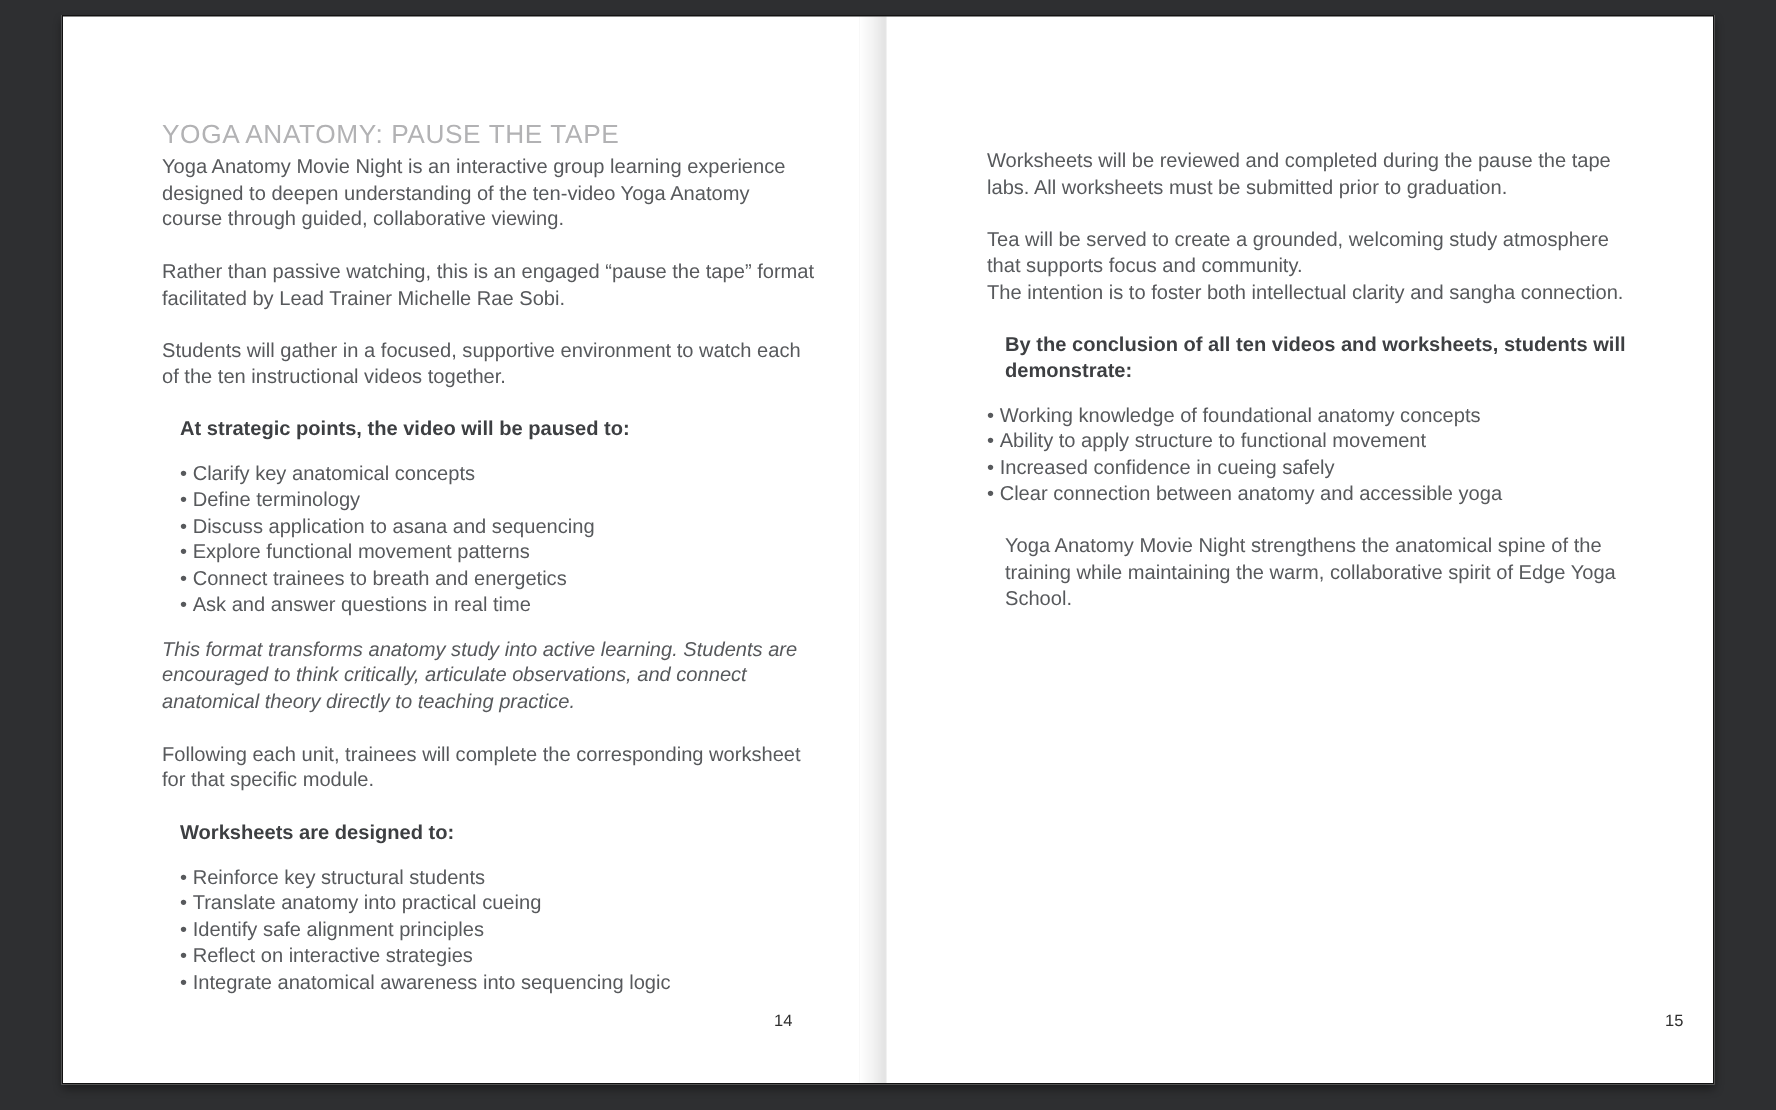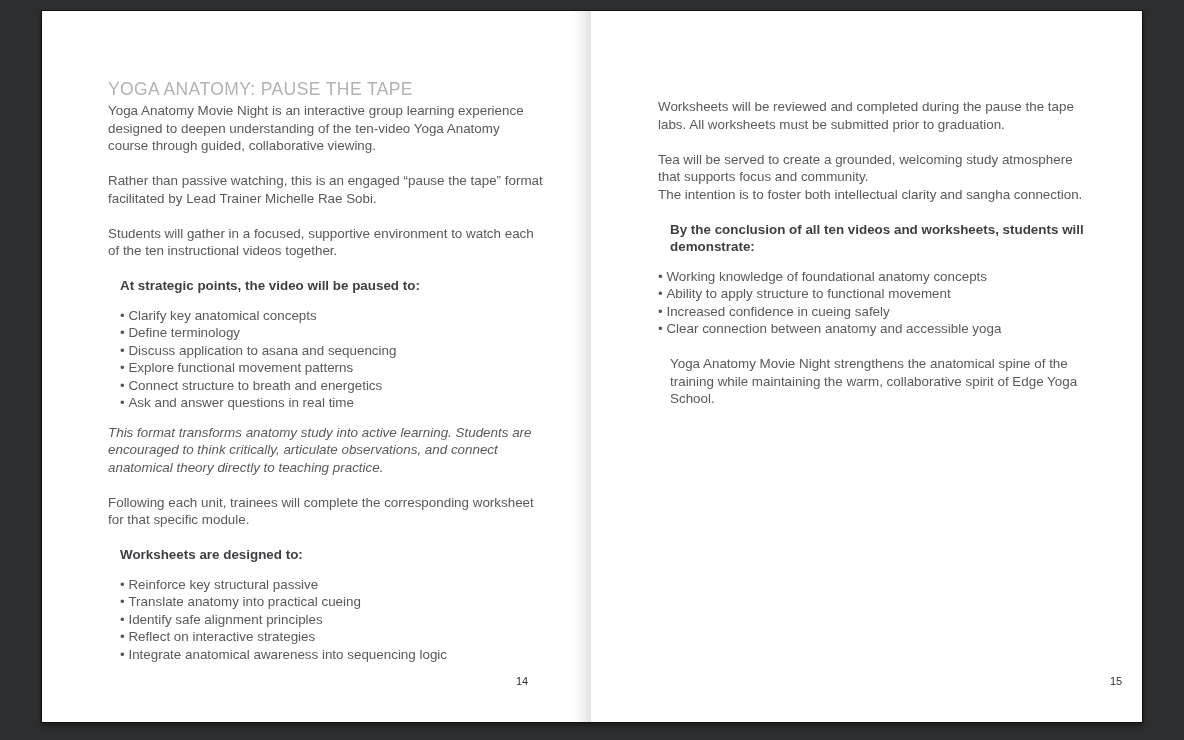--- a/index.html
+++ b/index.html
@@ -113,41 +113,41 @@
 
       <div class="para-tight heading-block">
         <div class="line">At strategic points, the video will be paused to:</div>
       </div>
 
       <div class="para-tight">
           <div class="line bullet-line">Clarify key anatomical concepts</div>
           <div class="line bullet-line">Define terminology</div>
           <div class="line bullet-line">Discuss application to asana and sequencing</div>
           <div class="line bullet-line">Explore functional movement patterns</div>
-          <div class="line bullet-line">Connect structure to breath and energetics</div>
+          <div class="line bullet-line">Connect trainees to breath and energetics</div>
           <div class="line bullet-line">Ask and answer questions in real time</div>
         </div>
 
       <div class="para italic-block">
           <div class="line">This format transforms anatomy study into active learning. Students are</div>
           <div class="line">encouraged to think critically, articulate observations, and connect</div>
           <div class="line">anatomical theory directly to teaching practice.</div>
         </div>
 
       <div class="para">
           <div class="line">Following each unit, trainees will complete the corresponding worksheet</div>
           <div class="line">for that specific module.</div>
         </div>
 
       <div class="para-tight heading-block">
         <div class="line">Worksheets are designed to:</div>
       </div>
 
       <div class="para-tight">
-          <div class="line bullet-line">Reinforce key structural passive</div>
+          <div class="line bullet-line">Reinforce key structural students</div>
           <div class="line bullet-line">Translate anatomy into practical cueing</div>
           <div class="line bullet-line">Identify safe alignment principles</div>
           <div class="line bullet-line">Reflect on interactive strategies</div>
           <div class="line bullet-line">Integrate anatomical awareness into sequencing logic</div>
         </div>
 
     </div>
   </div>
 
   <div class="page page-right">

